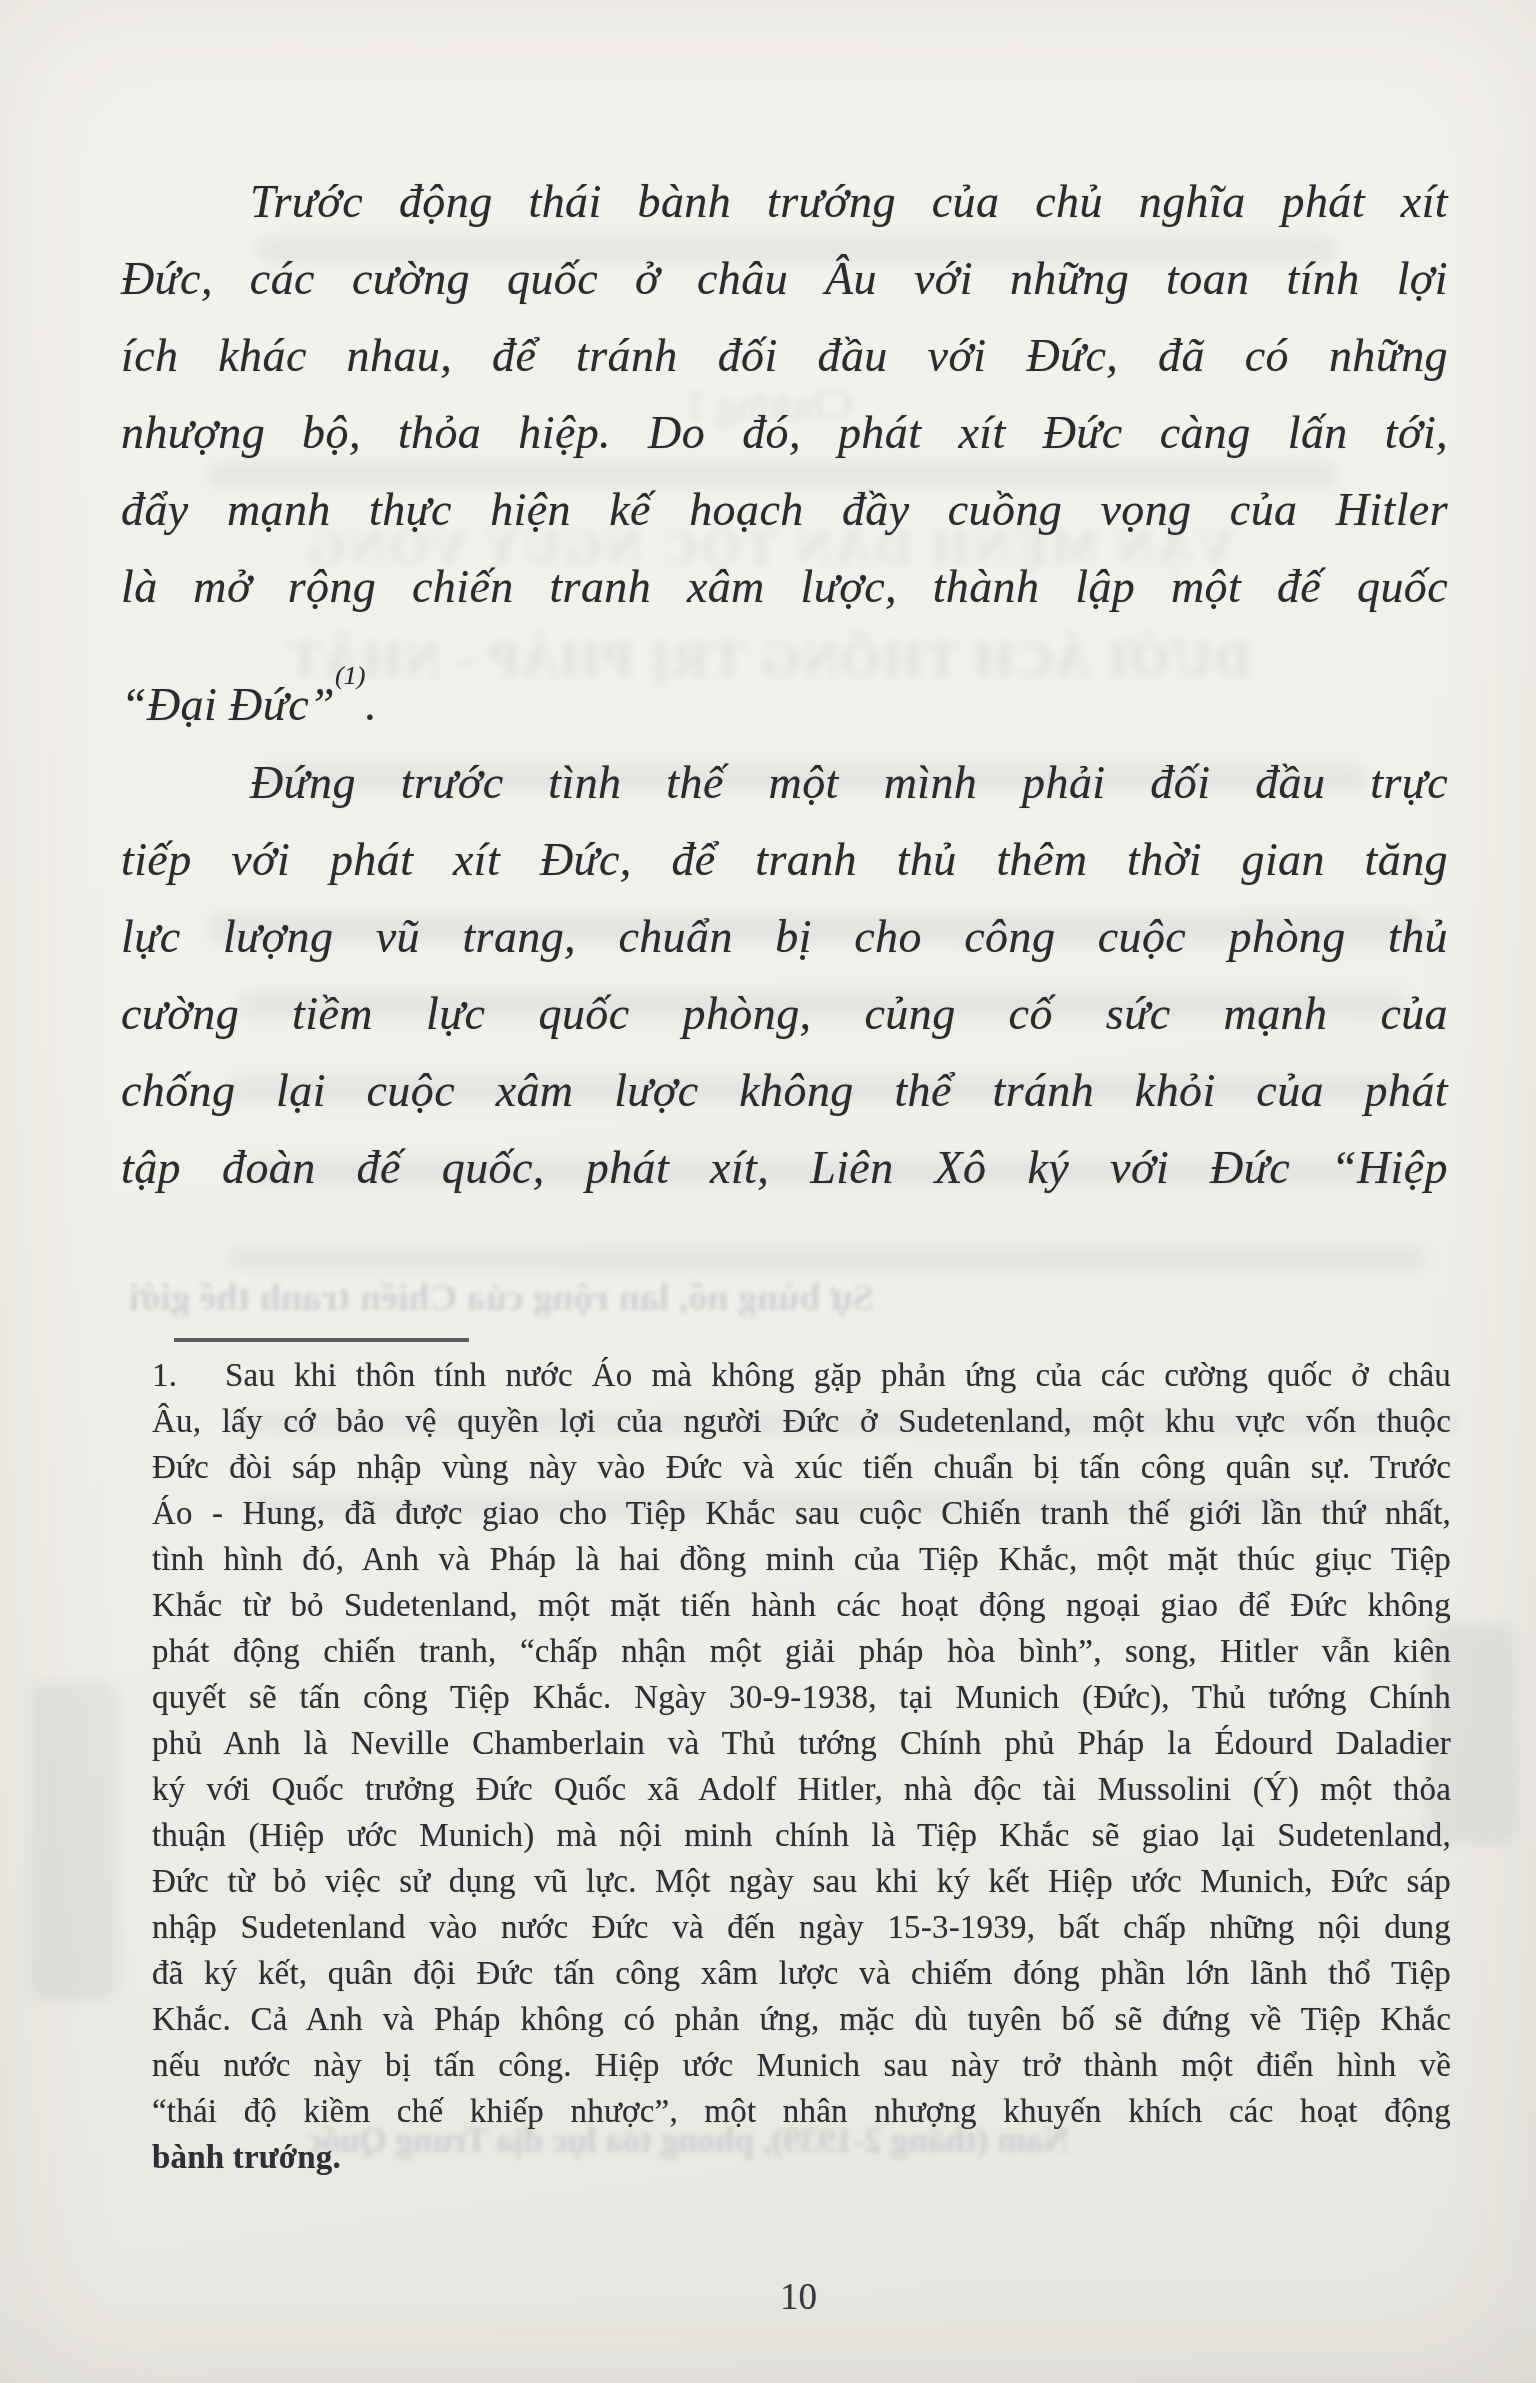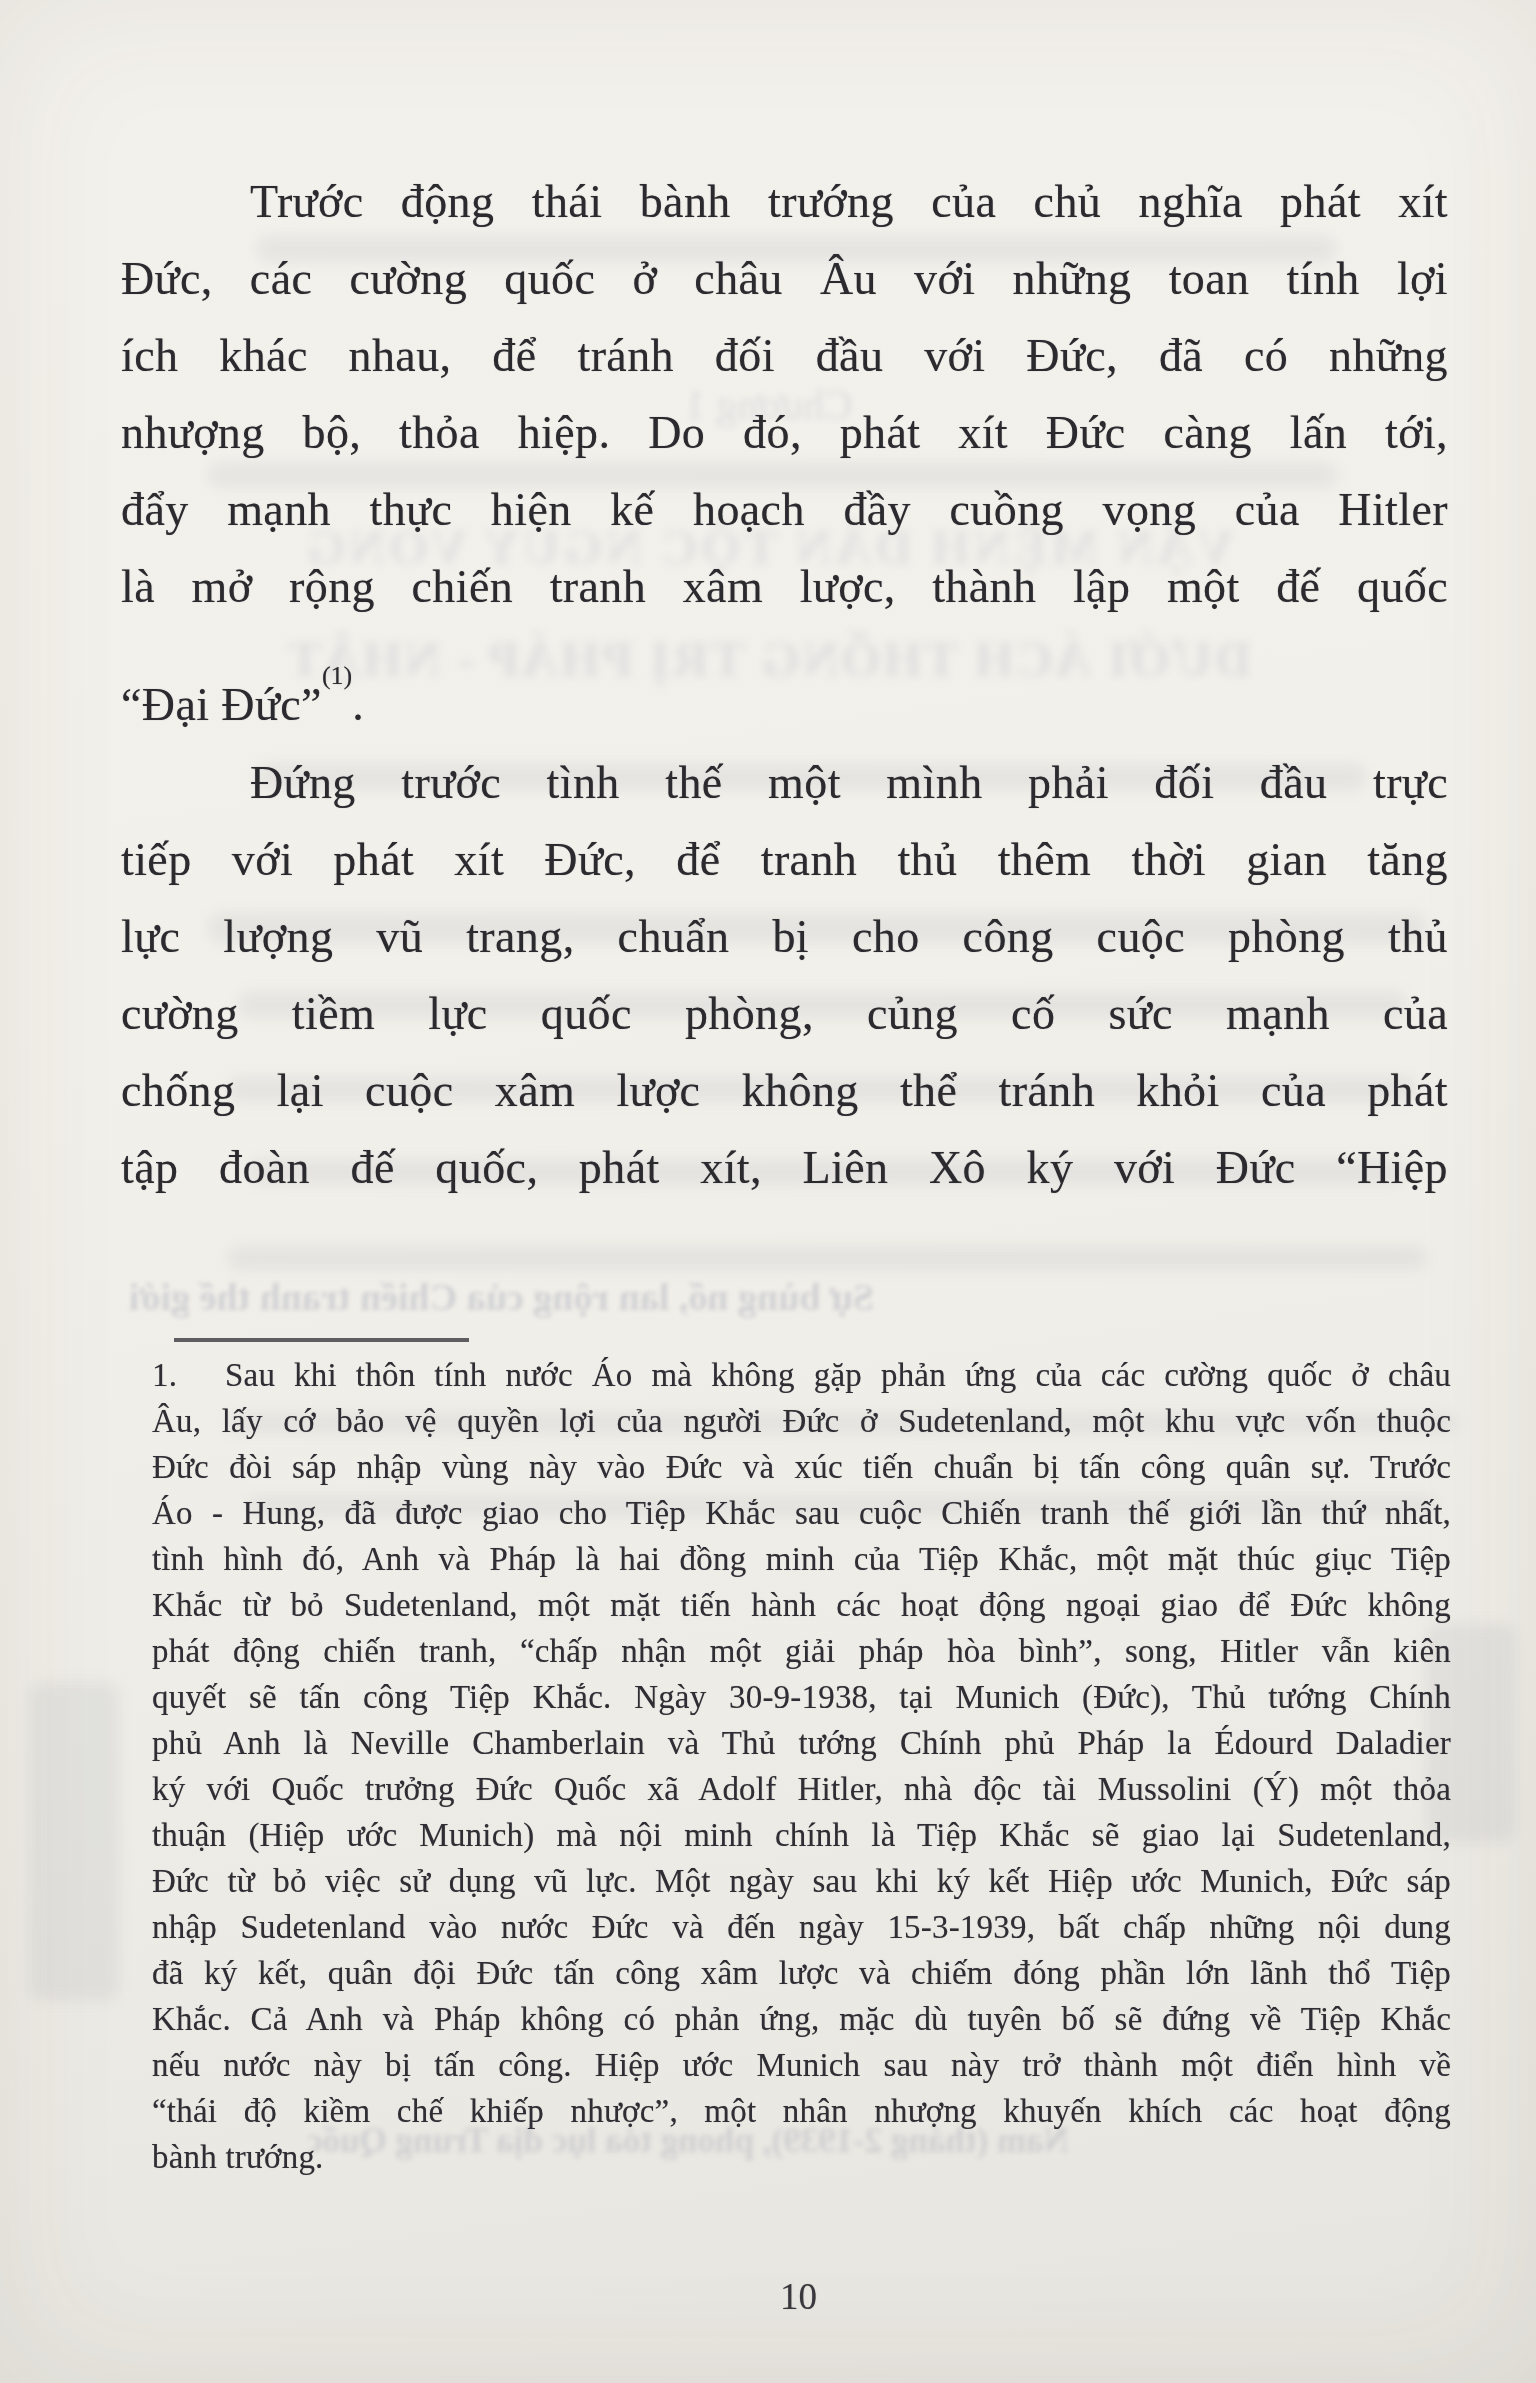--- a/index.html
+++ b/index.html
@@ -51,20 +51,21 @@
   
   .body-text {
     position: absolute;
     left: 121px;
     top: 163px;
     width: 1327px;
     font-size: 46px;
     letter-spacing: 0.4px;
     color: #2a2a2f;
     text-shadow: 0 0 1px rgba(42, 42, 47, 0.45);
+    font-style: italic;
   }
   .bline {
     line-height: 77px;
     height: 77px;
     text-align: justify;
     text-align-last: justify;
     white-space: normal;
   }
   .bline.indent { text-indent: 129px; }
   .bline.closing { text-align: left; text-align-last: left; margin-top: 32px; }
@@ -99,21 +100,21 @@
   }
   .fline {
     line-height: 46px;
     height: 46px;
     text-align: justify;
     text-align-last: justify;
   }
   .fline.first { display: flex; }
   .fn-marker { flex: 0 0 73px; text-align: left; }
   .fn-body { flex: 1 1 auto; text-align: justify; text-align-last: justify; }
-  .fline.last { text-align: left; text-align-last: left; }
+  .fline.last { text-align: left; text-align-last: left; font-weight: bold; }
 
   
   .page-number {
     position: absolute;
     top: 2275px;
     left: 0;
     width: 1537px;
     text-align: center;
     transform: translateX(30px);
     font-size: 37px;

